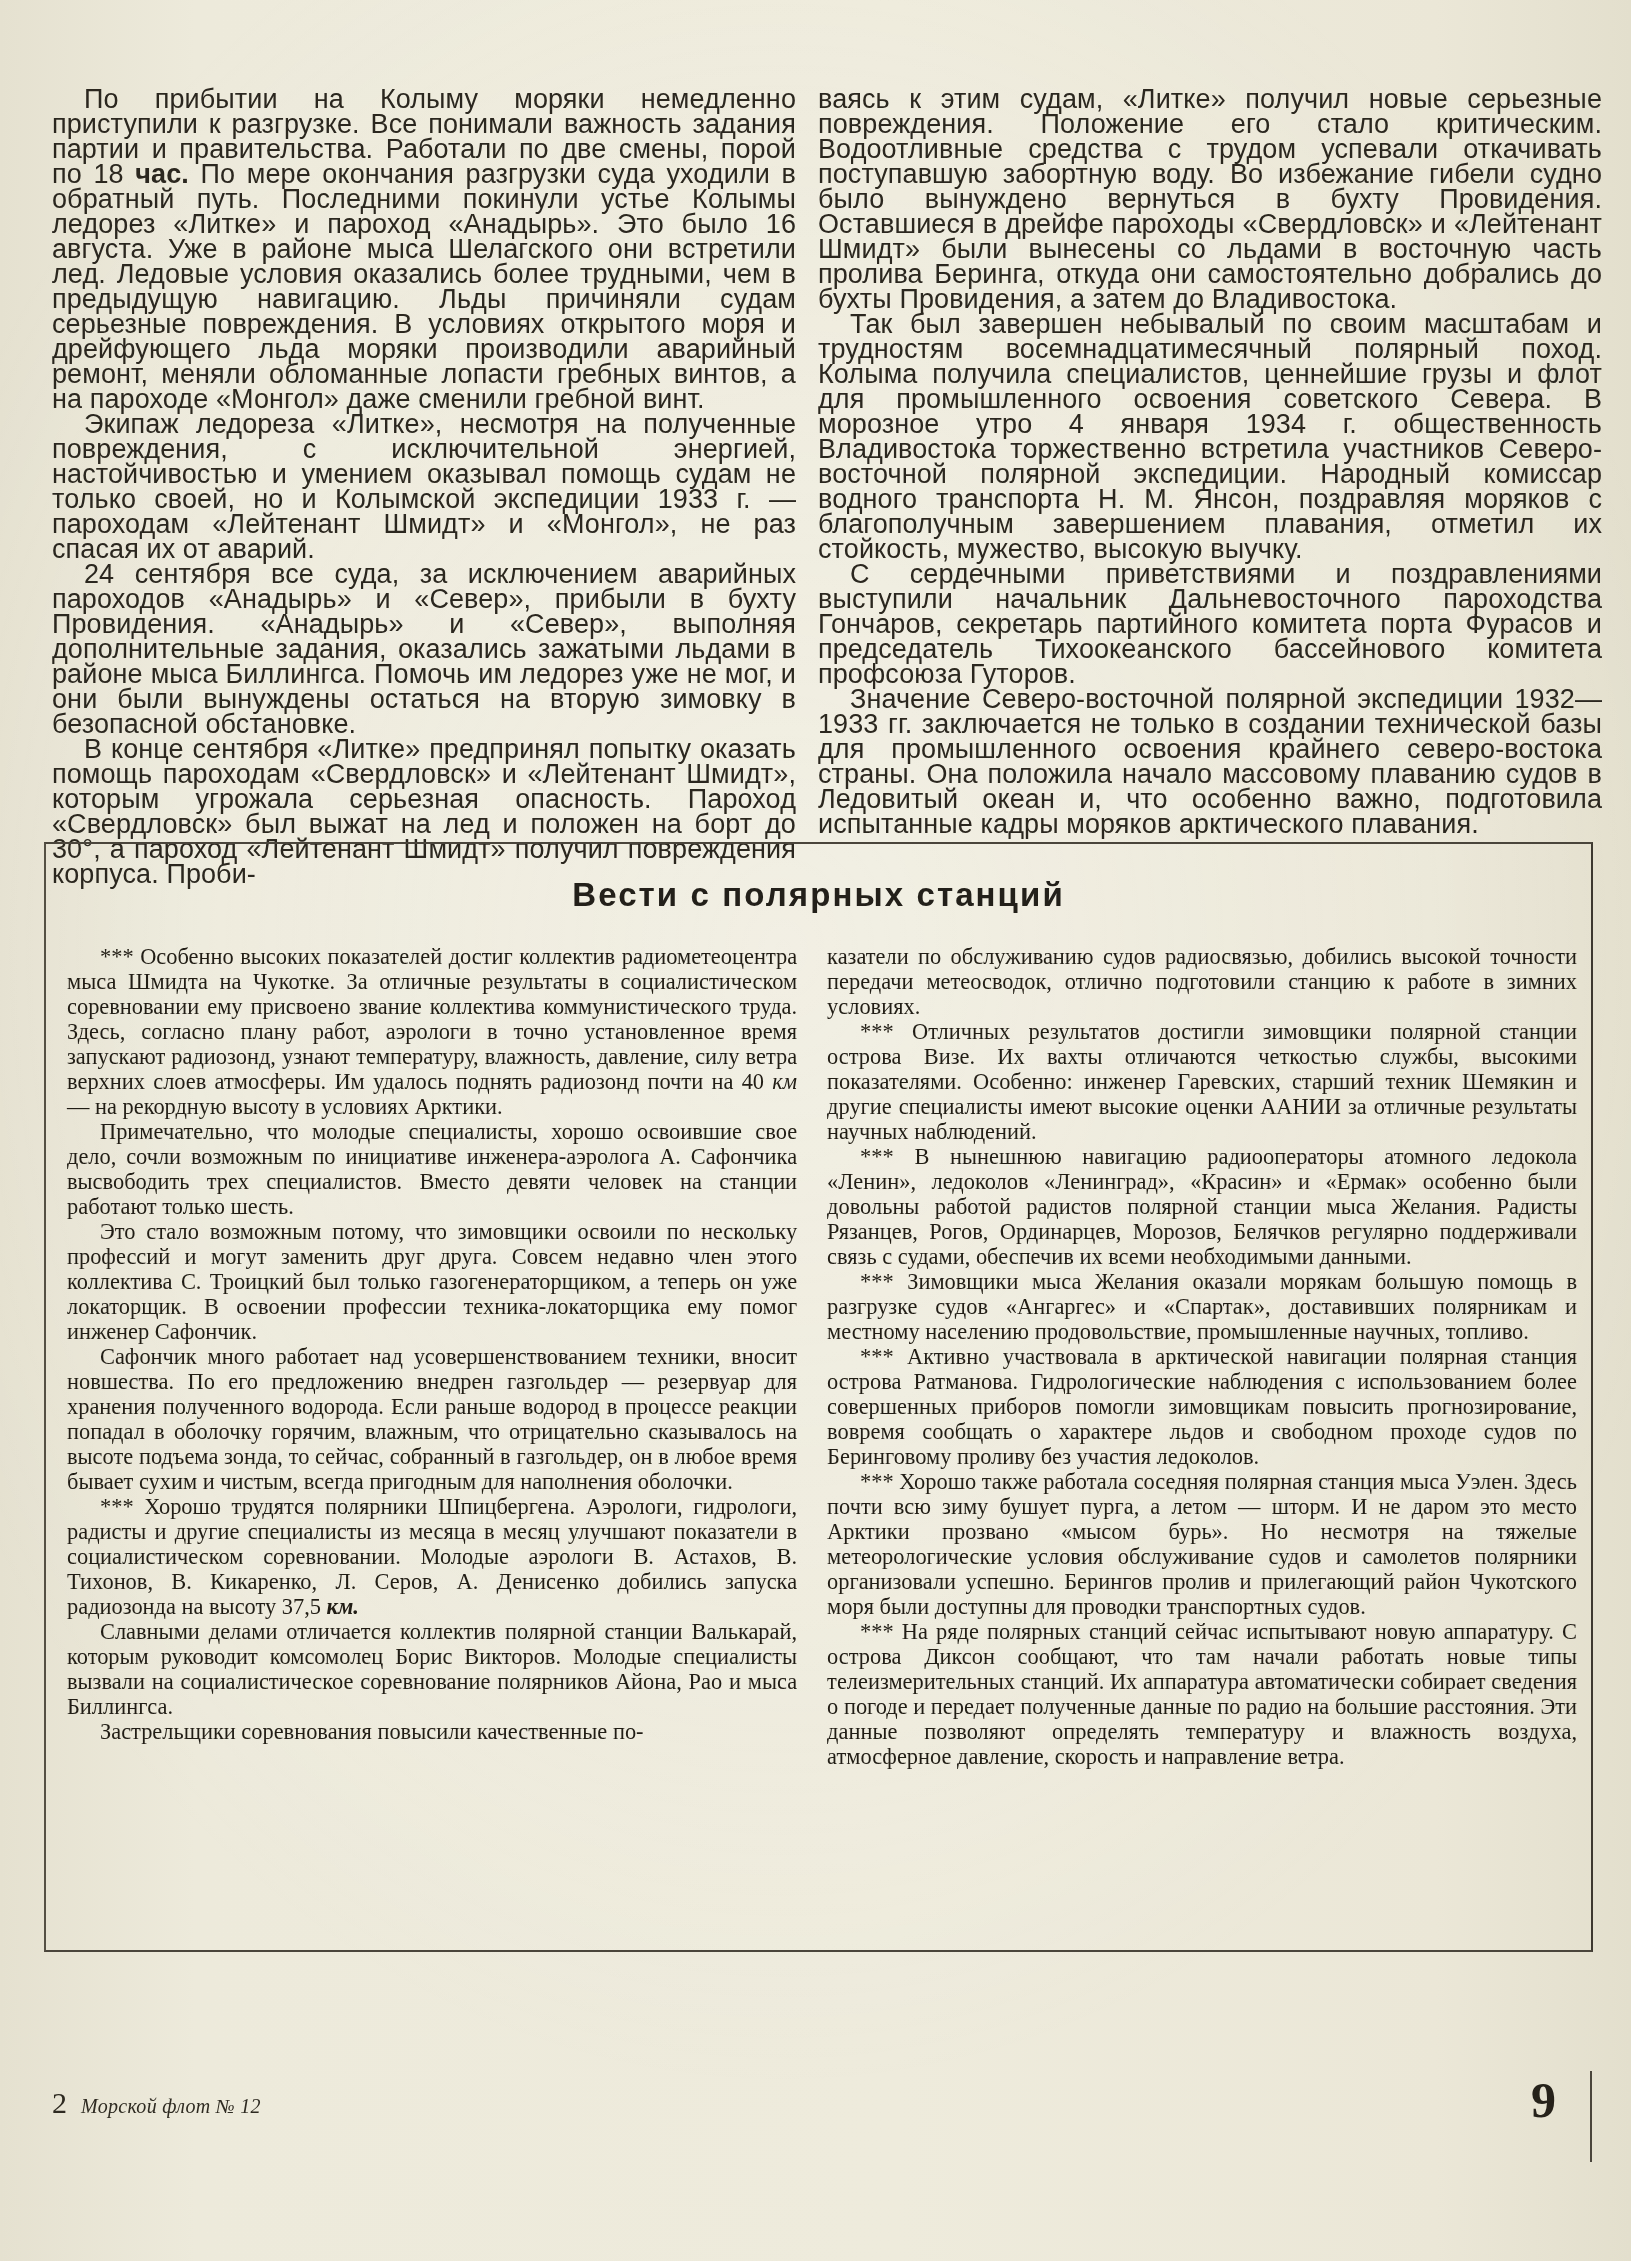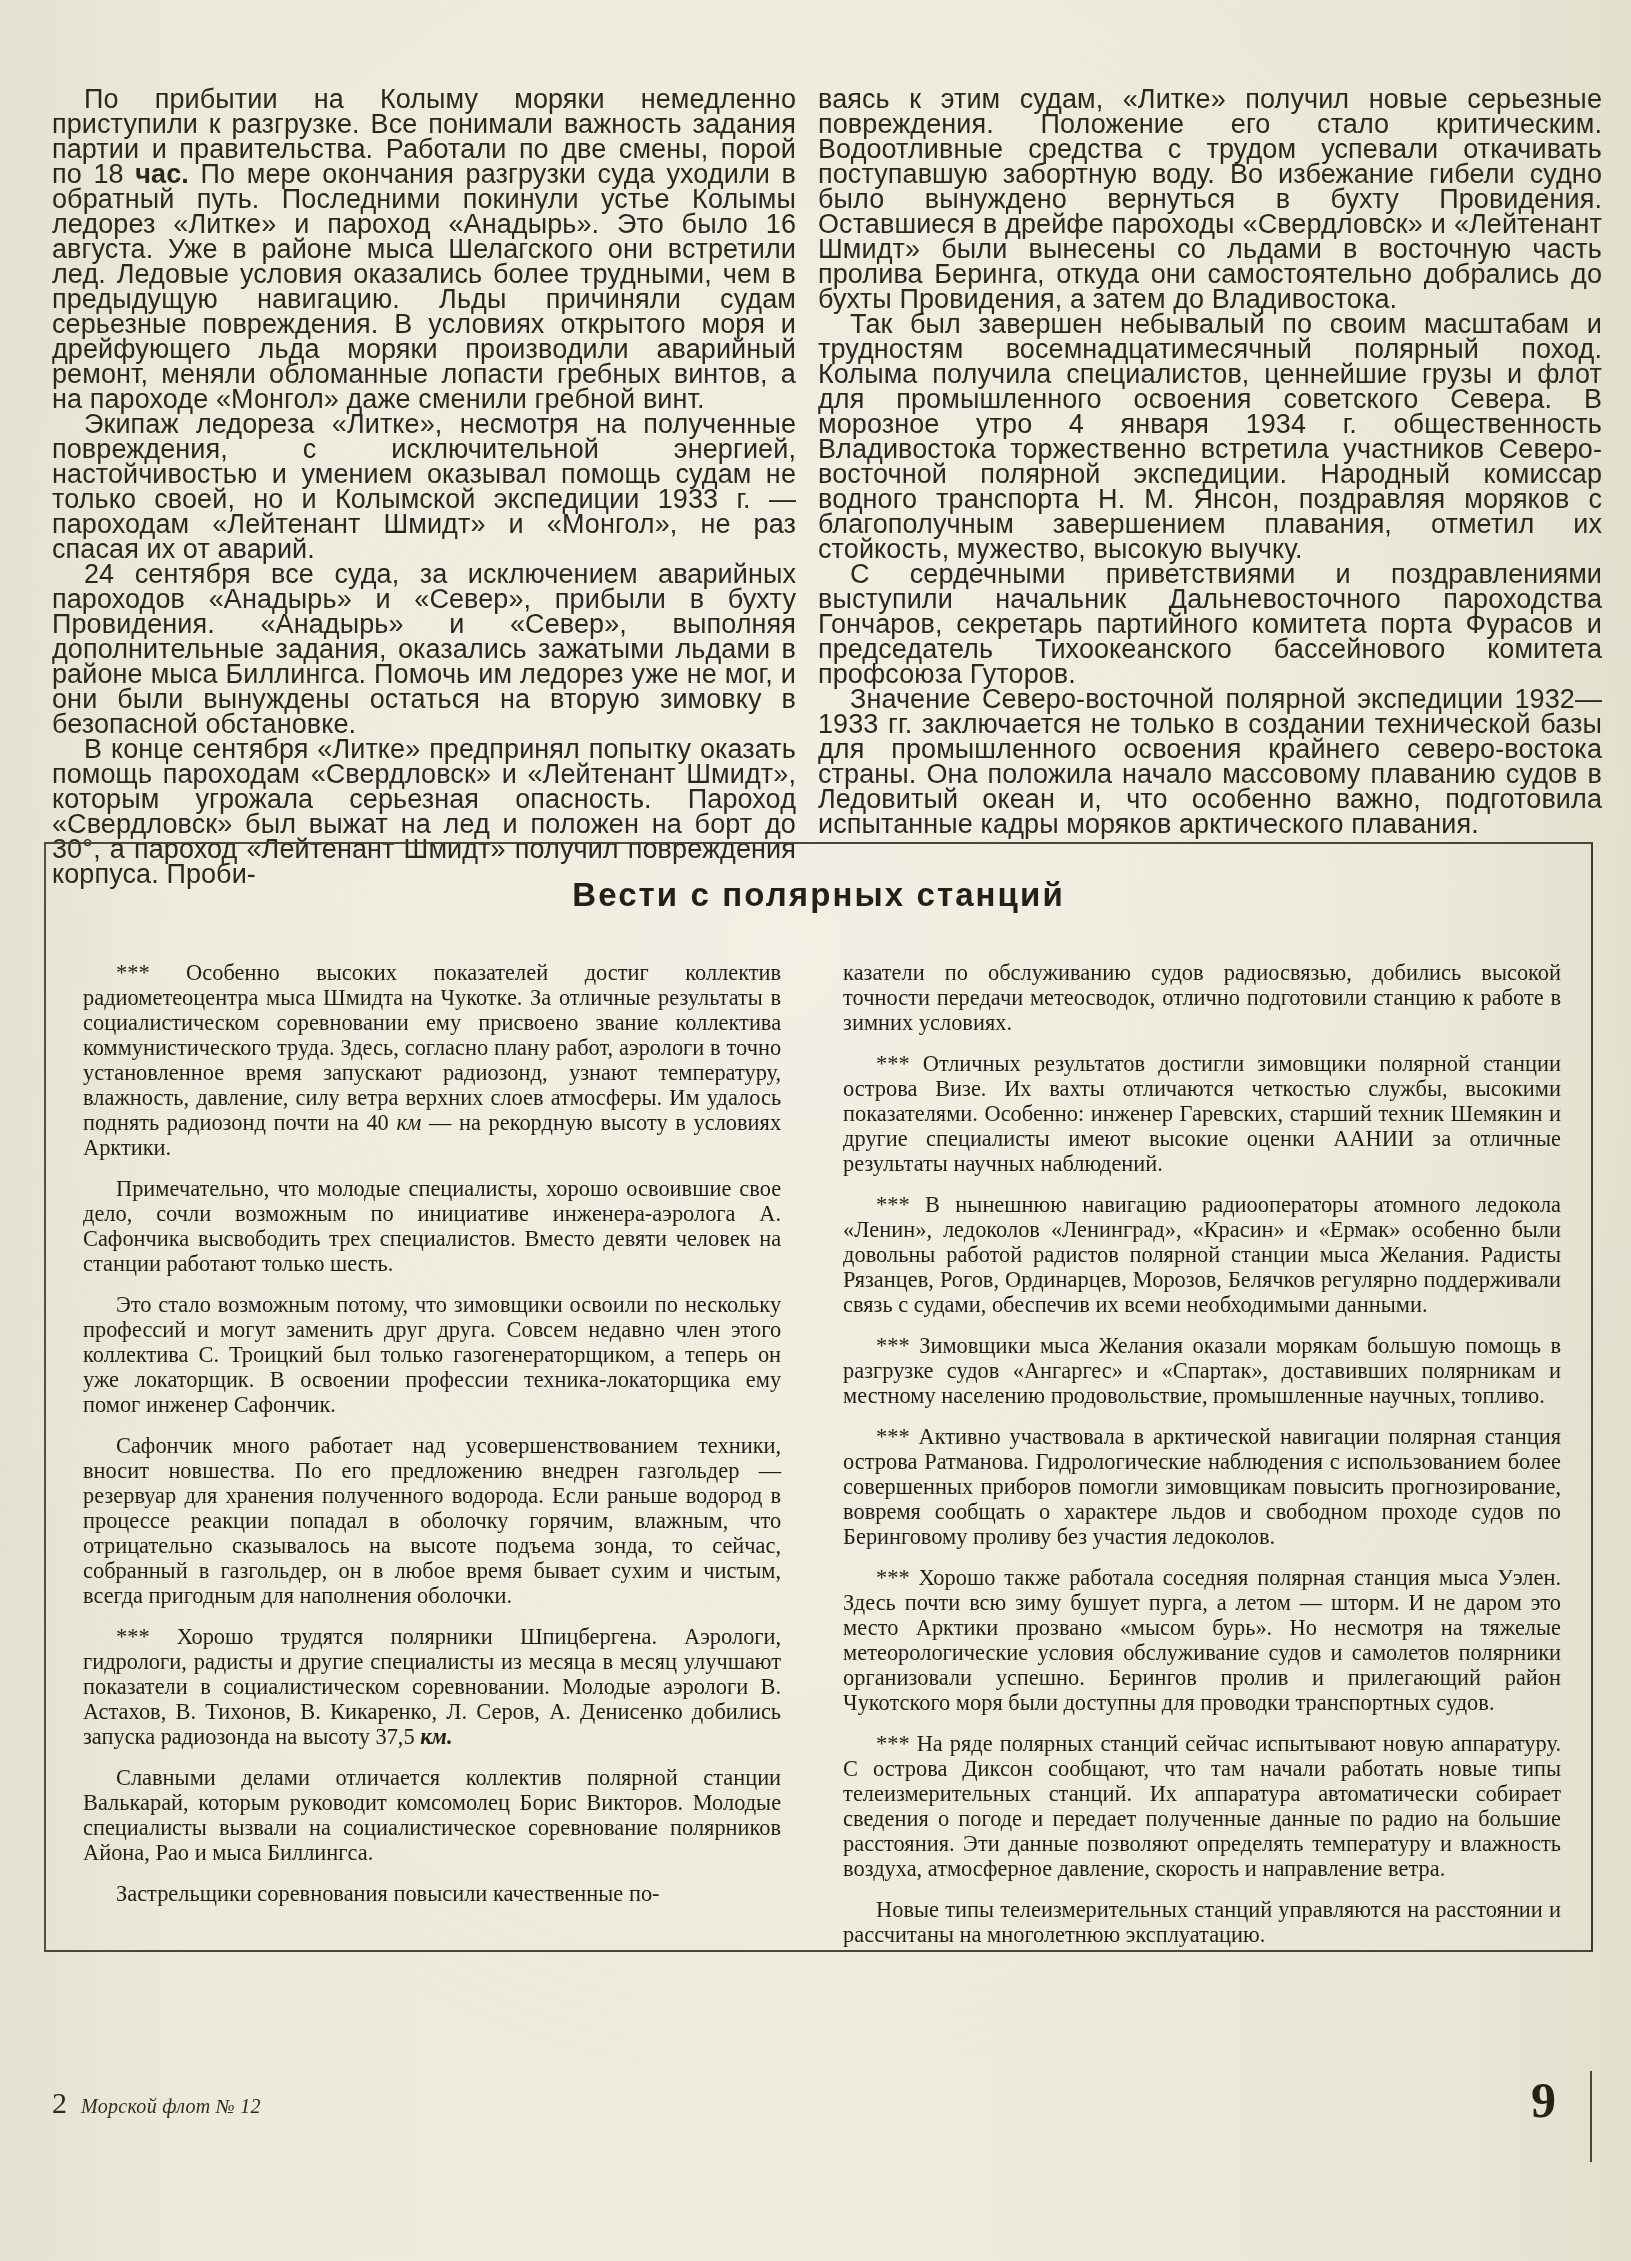--- a/index.html
+++ b/index.html
@@ -39,21 +39,21 @@
     margin:32px 0 0 0;text-align:center;
     font-family:"Liberation Sans",sans-serif;font-weight:bold;
     font-size:33px;letter-spacing:2.1px;color:#23201a;
   }
   .box-columns{
     display:flex;gap:30px;padding:30px 14px 0 21px;
   }
   .box-col-left{width:737px;}
   .box-col-right{width:757px;}
   .box-columns p{
-    margin:16px;font-family:"Liberation Serif",serif;
+    margin:0;font-family:"Liberation Serif",serif;
     font-size:22.4px;line-height:25px;text-align:justify;
     text-indent:33px;color:#211d15;
   }
   .box-columns p.noindent{text-indent:0;}
 
   
   .border-tail{
     position:absolute;left:1590px;top:2071px;width:2.1px;height:91px;
     background:#4a453b;
   }
@@ -101,21 +101,20 @@
         <p><span>Застрельщики соревнования повысили качественные по-</span></p>
       </div>
     <div class="box-col-right">
         <p class="noindent"><span>казатели по обслуживанию судов радиосвязью, добились высокой точности передачи метеосводок, отлично подготовили станцию к работе в зимних условиях.</span></p>
         <p><span>*** Отличных результатов достигли зимовщики полярной станции острова Визе.  Их вахты  отличаются четкостью службы, высокими показателями. Особенно: инженер Гаревских, старший техник Шемякин и другие специалисты имеют высокие оценки ААНИИ за отличные результаты научных наблюдений.</span></p>
         <p><span>*** В нынешнюю навигацию радиооператоры атомного ледокола «Ленин», ледоколов «Ленинград», «Красин» и «Ермак» особенно были довольны работой радистов полярной станции мыса Желания. Радисты Рязанцев, Рогов, Ординарцев, Морозов, Белячков регулярно поддерживали связь с судами, обеспечив их всеми необходимыми данными.</span></p>
         <p><span>*** Зимовщики мыса Желания оказали морякам большую помощь в разгрузке судов «Ангаргес» и «Спартак», доставивших полярникам и местному населению продовольствие, промышленные научных, топливо.</span></p>
         <p><span>*** Активно участвовала в арктической навигации полярная станция острова Ратманова. Гидрологические наблюдения с использованием более совершенных приборов помогли зимовщикам повысить прогнозирование, вовремя сообщать о характере льдов и свободном проходе судов по Беринговому проливу без участия ледоколов.</span></p>
         <p><span>*** Хорошо также работала соседняя полярная станция мыса Уэлен. Здесь почти всю зиму бушует пурга, а летом — шторм. И не даром это место Арктики прозвано «мысом бурь». Но несмотря на тяжелые метеорологические условия обслуживание судов и самолетов полярники организовали успешно. Берингов пролив и прилегающий район Чукотского моря были доступны для проводки транспортных судов.</span></p>
         <p><span>*** На ряде полярных станций сейчас испытывают новую аппаратуру. С острова Диксон сообщают, что там начали работать новые типы телеизмерительных станций. Их аппаратура автоматически собирает сведения о погоде и передает полученные данные по радио на большие расстояния. Эти данные позволяют определять температуру и влажность воздуха, атмосферное давление, скорость и направление ветра.</span></p>
-        <p><span>Новые типы телеизмерительных станций управляются на расстоянии и рассчитаны на многолетнюю эксплуатацию.</span></p>
       </div>
   </div>
 </div>
 
 <div class="border-tail"></div>
 
 <div class="footer-left">
   <span class="issue-num">2</span>
   <span class="journal-name">Морской флот № 12</span>
 </div>

